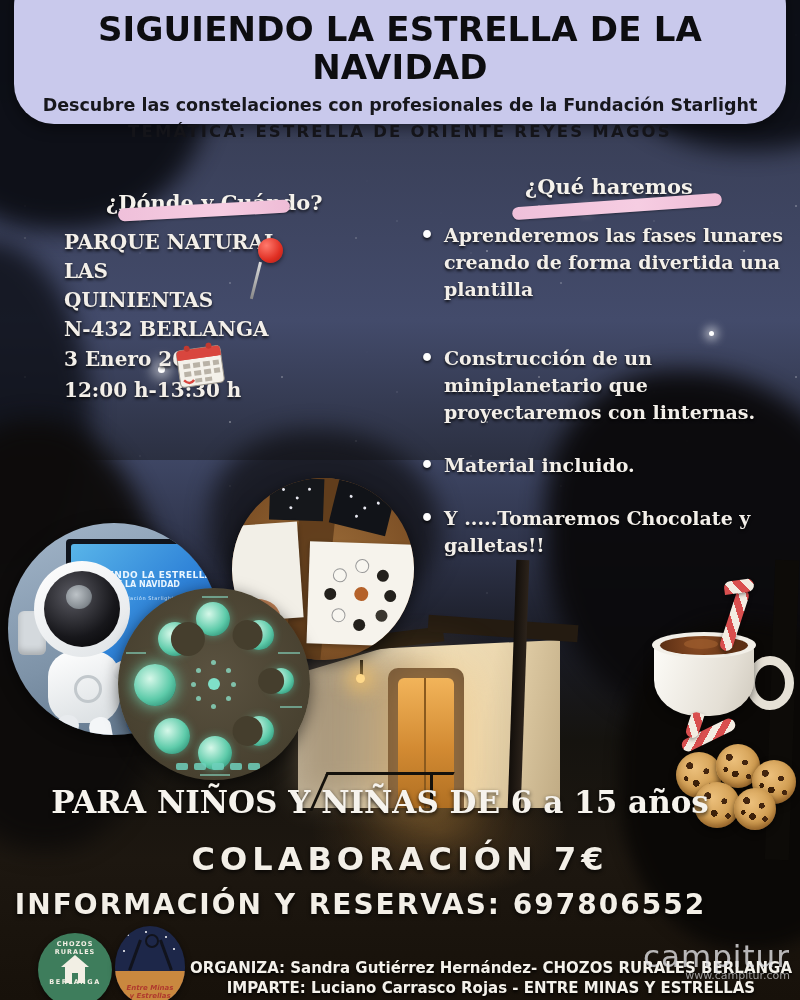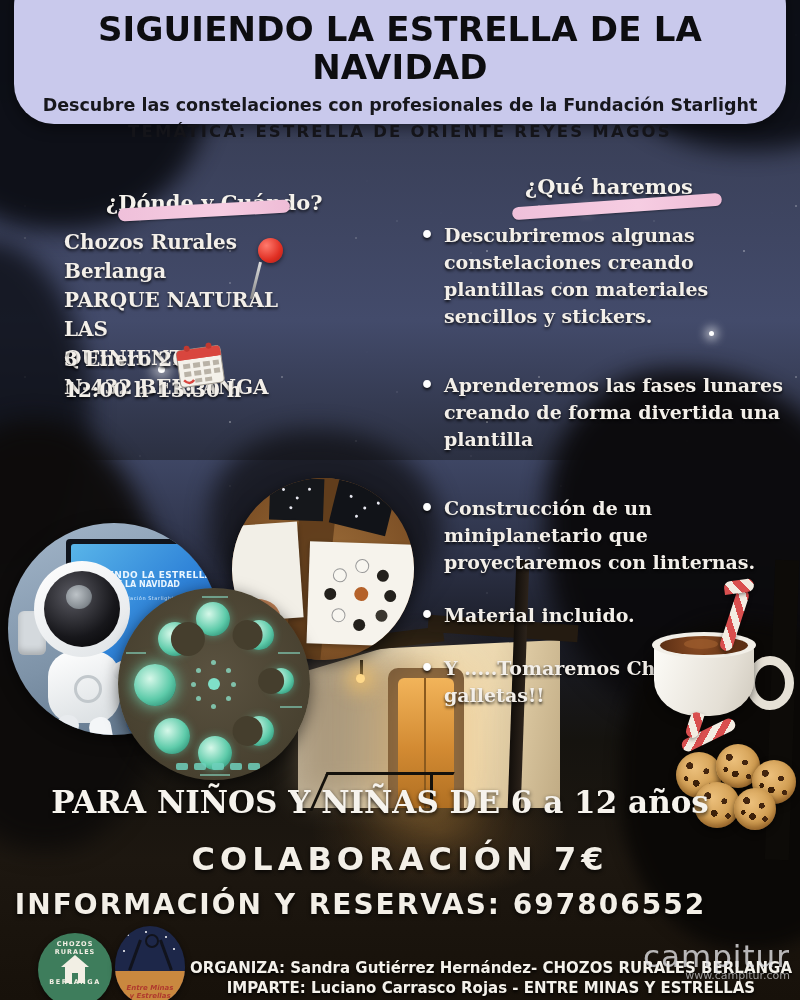--- a/index.html
+++ b/index.html
@@ -204,21 +204,20 @@
 
   <header class="header-card">
     <h1 class="header-title">SIGUIENDO LA ESTRELLA DE LA NAVIDAD</h1>
     <p class="header-sub">Descubre las constelaciones con profesionales de la Fundación Starlight</p>
     <p class="header-theme">TEMÁTICA: ESTRELLA DE ORIENTE REYES MAGOS</p>
   </header>
 
   <div class="col-heading" style="left:106px;top:178px;margin-top:12px;">¿Dónde y Cuándo?</div>
   <div class="brush" style="left:118px;top:204px;width:172px;transform:rotate(-3deg);"></div>
   <div class="loc-block">
-    <div>Chozos Rurales Berlanga</div>
     <div>PARQUE NATURAL LAS</div>
     <div>QUINIENTAS</div>
     <div>N-432 BERLANGA</div>
   </div>
   <div class="pin-head"></div>
   <div class="pin-needle"></div>
   <div class="date-block">
     <div>3 Enero 2026</div>
     <div>12:00 h-13:30 h</div>
   </div>
@@ -239,21 +238,20 @@
         <rect x="38" y="30" width="6" height="5"></rect>
       <rect x="18" y="38" width="7" height="4"></rect>
         <rect x="28" y="38" width="7" height="4"></rect>
     </g>
     <path d="M7 38 q5 6 10 1" stroke="#d9463e" stroke-width="2.5" fill="none"></path>
   </svg>
 
   <div class="col-heading" style="left:525px;top:174px;">¿Qué haremos</div>
   <div class="brush" style="left:512px;top:200px;width:210px;transform:rotate(-4deg);"></div>
   <div class="activities">
-    <div class="activity gap-lg">Descubriremos algunas constelaciones creando plantillas con materiales sencillos y stickers.</div>
     <div class="activity gap-lg">Aprenderemos las fases lunares creando de forma divertida una plantilla</div>
     <div class="activity">Construcción de un miniplanetario que proyectaremos con linternas.</div>
     <div class="activity">Material incluido.</div>
     <div class="activity">Y .....Tomaremos Chocolate y galletas!!</div>
   </div>
 
   <div class="photo craft">
     <div class="craft-strap"></div>
     <div class="craft-card1">
       <div class="cdot" style="left:12px;top:10px;"></div>
@@ -341,21 +339,21 @@
   <div class="cane c1"></div>
   <div class="cane c1h"></div>
   <div class="cane c2"></div>
   <div class="cane c2h"></div>
   <div class="cookie" style="left:676px;top:752px;width:46px;height:46px;"></div>
   <div class="cookie" style="left:716px;top:744px;width:44px;height:44px;"></div>
   <div class="cookie" style="left:752px;top:760px;width:44px;height:44px;"></div>
   <div class="cookie" style="left:694px;top:782px;width:46px;height:46px;"></div>
   <div class="cookie" style="left:734px;top:788px;width:42px;height:42px;"></div>
 
-  <div class="audience">PARA NIÑOS Y NIÑAS DE 6 a 12 años</div>
+  <div class="audience">PARA NIÑOS Y NIÑAS DE 6 a 15 años</div>
   <div class="price">COLABORACIÓN 7€</div>
   <div class="contact">INFORMACIÓN Y RESERVAS: 697806552</div>
 
   <div class="logo-green">
     <div class="lg-top">CHOZOS RURALES</div>
     <div class="hut-icon-roof"></div>
     <div class="hut-icon-body"></div>
     <div class="hut-icon-door"></div>
     <div class="lg-bottom">BERLANGA</div>
   </div>

